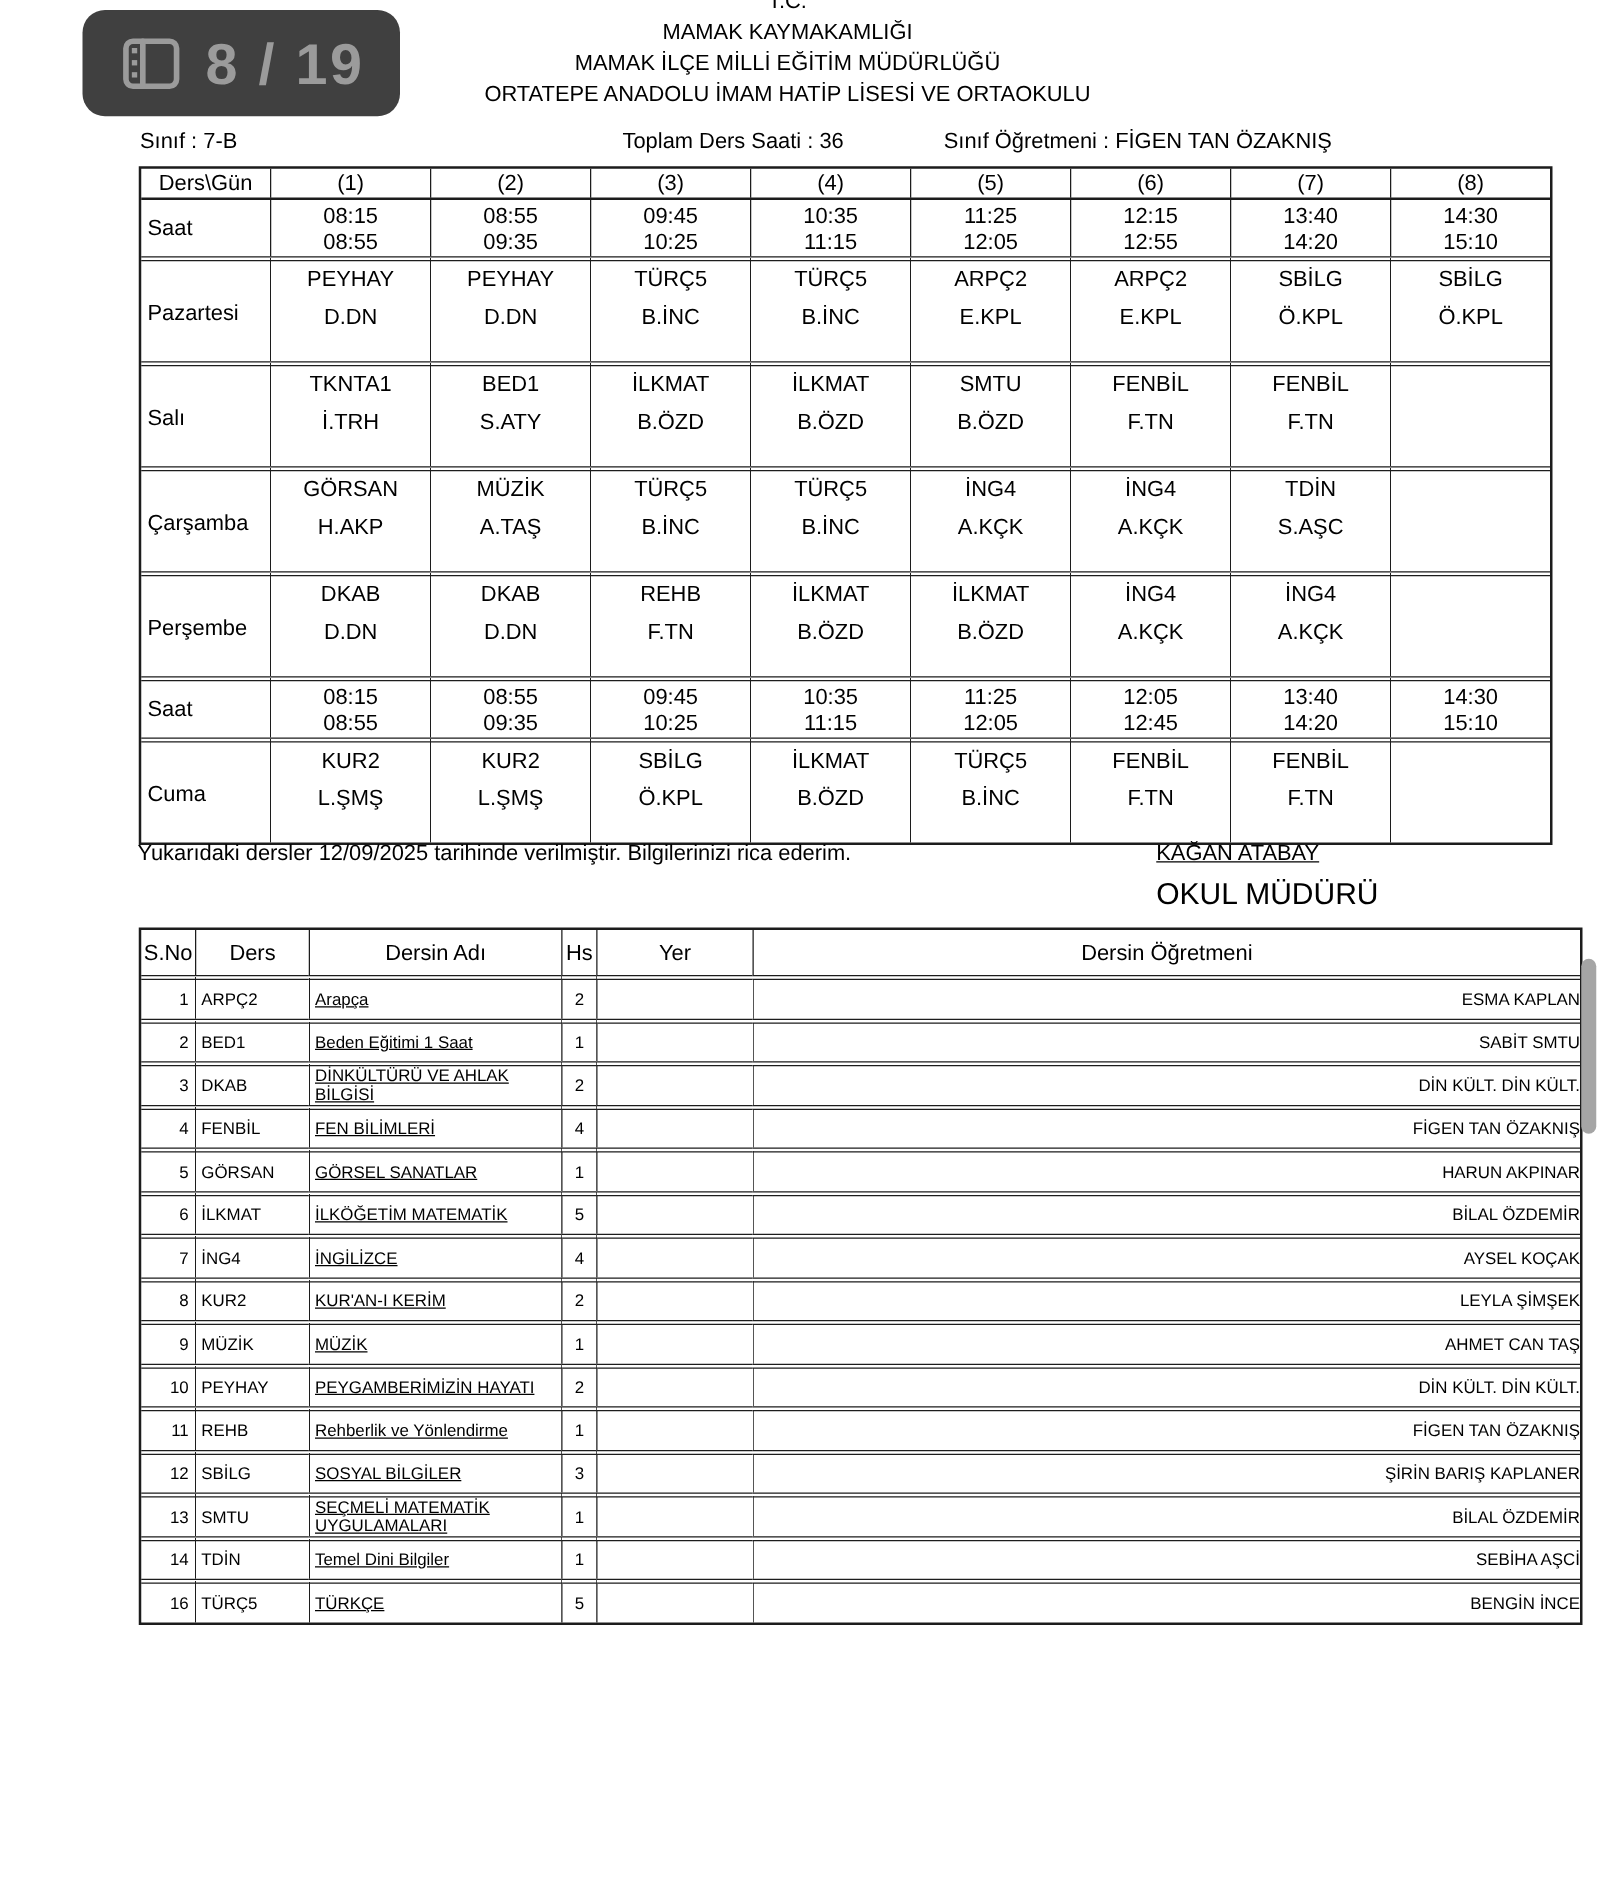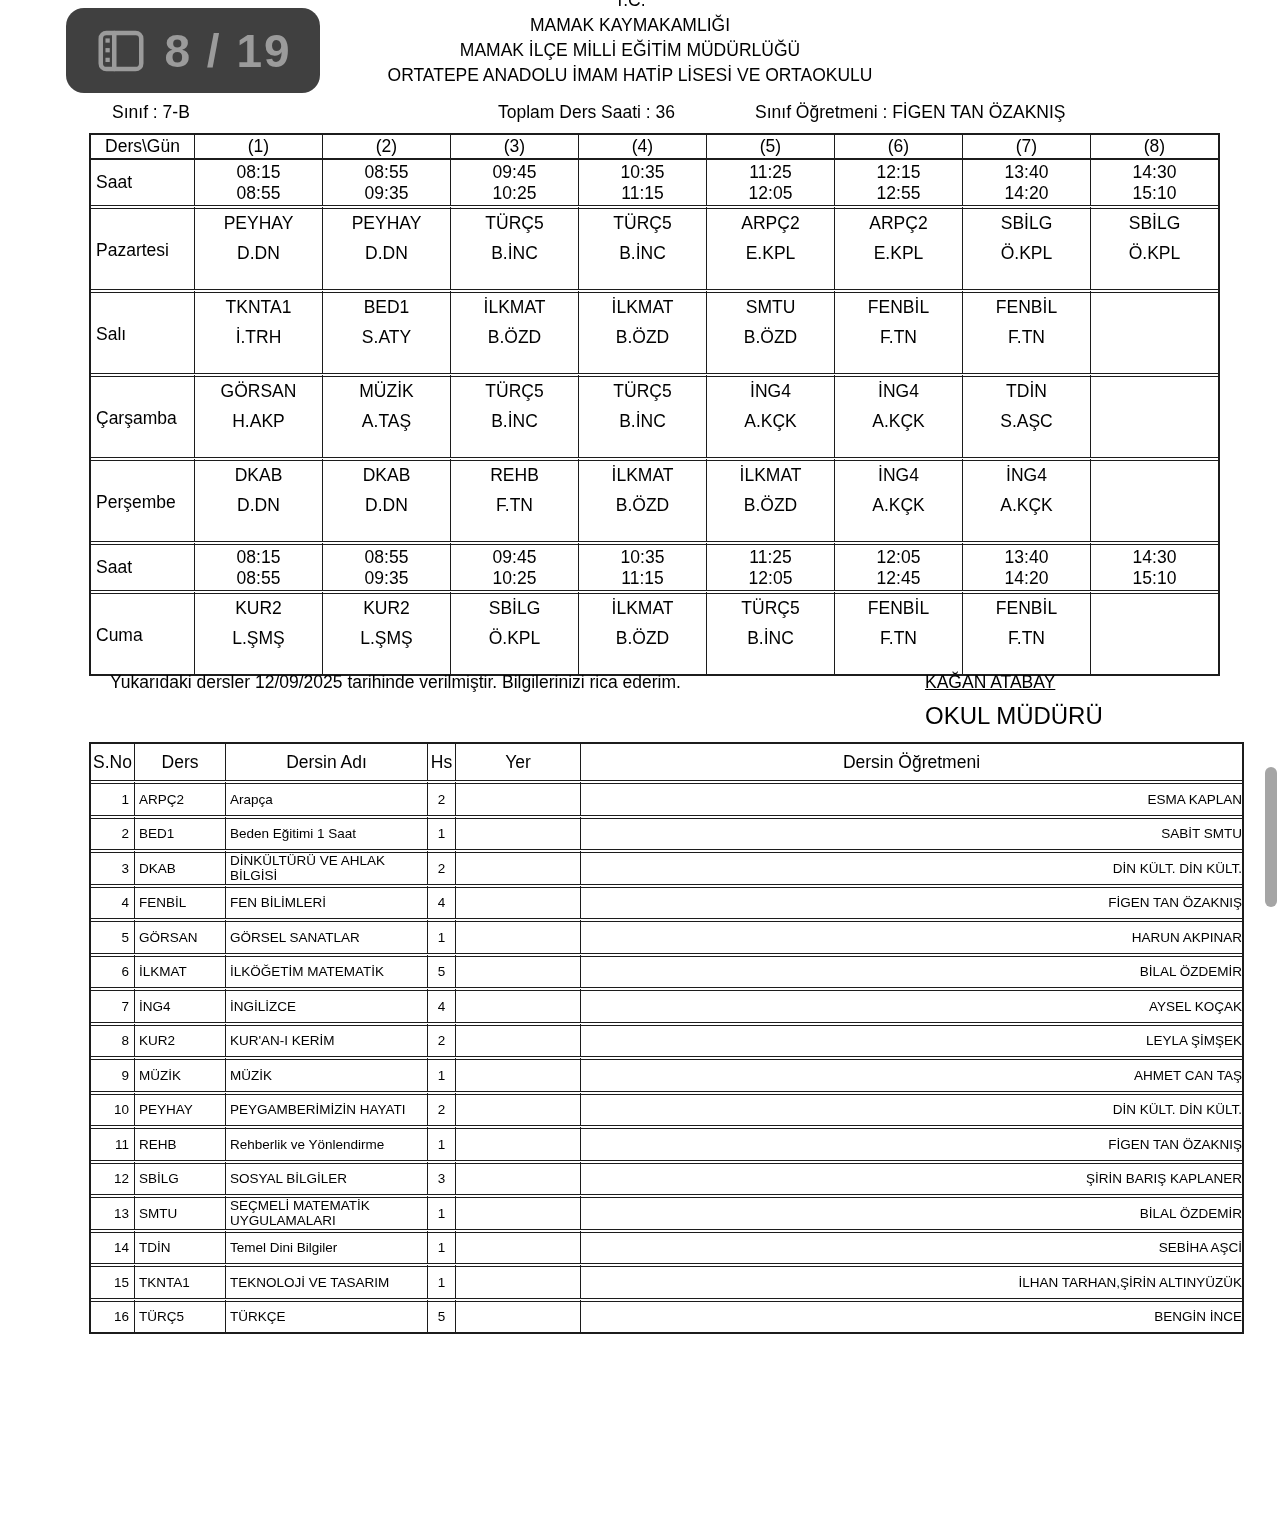--- a/index.html
+++ b/index.html
@@ -22,21 +22,21 @@
     font-size:17.5px;line-height:25px;
   }
   .doc-header div{white-space:nowrap;}
   
   .class-info{position:absolute;top:102px;font-size:17.5px;white-space:nowrap;}
   .ci-class{left:112px;}
   .ci-total{left:498px;}
   .ci-teacher{left:755px;}
   
   .tt-wrap{position:absolute;left:89px;top:133px;}
-  table{border-collapse:separate;border-spacing:0;table-layout:fixed;}
+  table{border-collapse:separate;border-spacing:0;table-layout:fixed;margin-left:22px;}
   .tt{border:2.5px solid #1c1c1c;width:1129px;}
   .tt td{border-left:1.5px solid #1c1c1c;padding:0;overflow:hidden;}
   .tt td:first-child{border-left:none;}
   .tt tr.r-saat1 td{border-top:2px solid #1c1c1c;}
   .tt tr.r-sep td{border-top:4px double #1c1c1c;}
   .tt .c-day{width:103px;}
   .tt .c-p{width:128px;}
   .r-head td{height:23px;font-size:17.5px;text-align:center;vertical-align:middle;}
   .r-saat td{height:45px;vertical-align:middle;}
   .tline{font-size:17.5px;line-height:21px;text-align:center;}
@@ -53,21 +53,21 @@
   .lt{border:2.5px solid #1c1c1c;width:1151px;}
   .lt td{border-left:1.5px solid #1c1c1c;padding:0;vertical-align:middle;overflow:hidden;}
   .lt td:first-child{border-left:none;}
   .lt tr.sep td{border-top:4px double #1c1c1c;}
   .lt .k-no{width:43px;}  .lt .k-code{width:91px;} .lt .k-name{width:202px;}
   .lt .k-hs{width:28px;}  .lt .k-yer{width:125px;} .lt .k-tch{width:662px;}
   .lt .hrow td{height:36px;font-size:17.5px;text-align:center;}
   .lt .drow td{height:30.5px;font-size:13.5px;line-height:15px;}
   .lt .no{text-align:right;padding-right:5px;}
   .lt .cde{text-align:left;padding-left:4px;}
-  .lt .nm{text-align:left;padding-left:4px;}
+  .lt .nm{text-align:left;padding-left:4px;text-decoration:underline;}
   .lt .hs{text-align:center;}
   .lt .tc2{text-align:right;padding-left:5px;}
   
   .scroll-thumb{
     position:absolute;left:1265px;top:767px;width:12px;height:140px;
     background:#a5a5a5;border-radius:6px;
   }
 </style>
 </head>
 <body>
@@ -485,28 +485,20 @@
         </tr>
   <tr class="drow sep">
           <td class="no">14</td>
           <td class="cde">TDİN</td>
           <td class="nm">Temel Dini Bilgiler</td>
           <td class="hs">1</td>
           <td class="yer"></td>
           <td class="tc2">SEBİHA AŞCİ</td>
         </tr>
   <tr class="drow sep">
-          <td class="no">15</td>
-          <td class="cde">TKNTA1</td>
-          <td class="nm">TEKNOLOJİ VE TASARIM</td>
-          <td class="hs">1</td>
-          <td class="yer"></td>
-          <td class="tc2">İLHAN TARHAN,ŞİRİN ALTINYÜZÜK</td>
-        </tr>
-  <tr class="drow sep">
           <td class="no">16</td>
           <td class="cde">TÜRÇ5</td>
           <td class="nm">TÜRKÇE</td>
           <td class="hs">5</td>
           <td class="yer"></td>
           <td class="tc2">BENGİN İNCE</td>
         </tr>
 </tbody>
     </table>
 </div>

